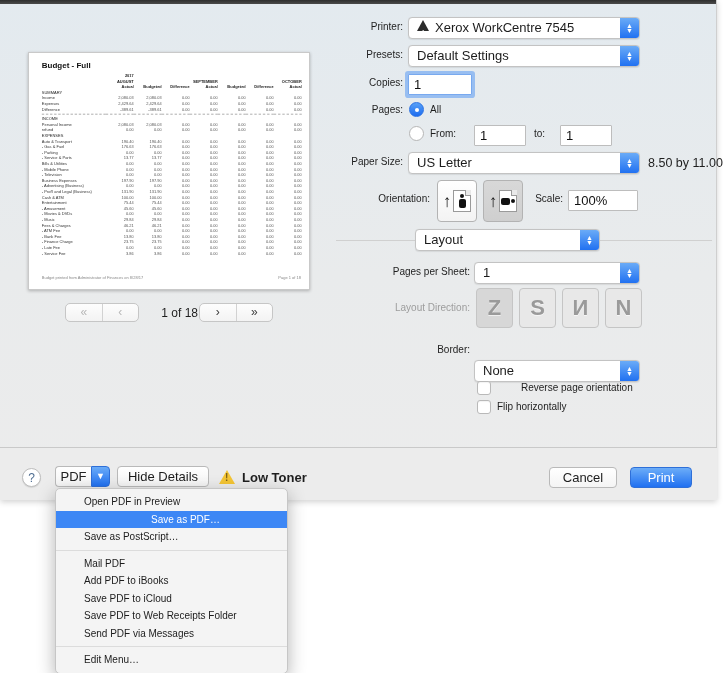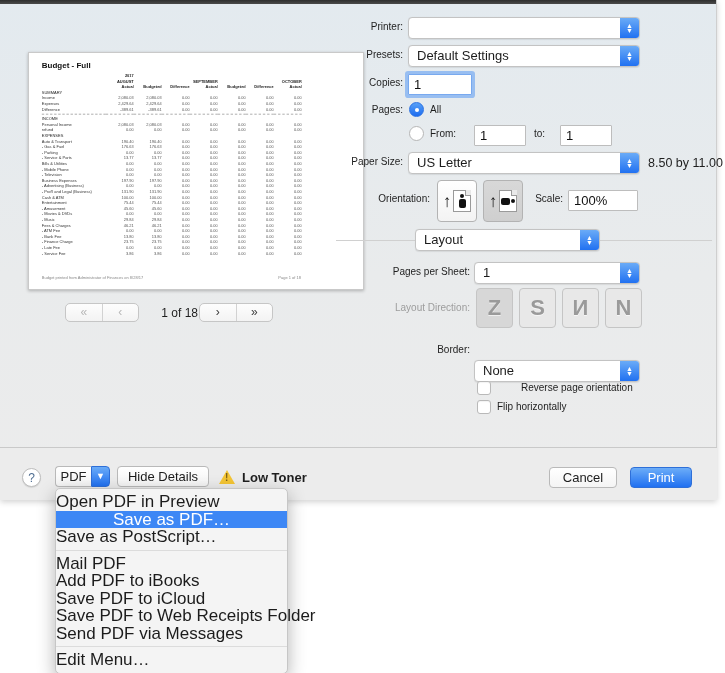--- a/index.html
+++ b/index.html
@@ -84,21 +84,21 @@
   
   .warn-tri { position:absolute; width:0; height:0; border-left:8px solid transparent;
               border-right:8px solid transparent; border-bottom:14px solid #f4c534; }
   .warn-tri::after { content:"!"; position:absolute; left:-2px; top:2px; font-size:10px; font-weight:bold; color:#7c611a; }
   .ptr-tri { position:relative; width:13px; height:12px; display:inline-block; margin-right:5px; }
   .ptr-tri .t { position:absolute; left:0; top:0; width:0; height:0; border-left:6.5px solid transparent;
               border-right:6.5px solid transparent; border-bottom:11px solid #2b2b2b; }
   .ptr-tri .e { position:absolute; left:5px; top:3px; font-size:7px; font-weight:bold; color:#fff; }
 
   
-  #preview-page { position:absolute; left:28px; top:52px; width:336px; height:238px; background:#fff;
+  #preview-page { position:absolute; left:28px; top:52px; width:282px; height:238px; background:#fff;
                   border:1px solid #c9c9c9; box-shadow:0 1px 3px rgba(0,0,0,.25); overflow:hidden; }
   #pv-inner { position:absolute; left:0; top:0; width:352px; height:297px; transform:scale(0.8);
               transform-origin:0 0; padding:10px 10px 0 16px; }
   #pv-title { font-size:10px; font-weight:bold; color:#111; margin-bottom:4px; }
   .pv-grid { display:grid; grid-template-columns:80px repeat(7,35px); align-items:end; }
   .pv-grid .c { font-size:5px; line-height:7px; color:#555; text-align:right; white-space:nowrap; overflow:hidden; }
   .pv-grid .c.lab { text-align:left; color:#333; }
   .pv-hdr .c { font-weight:bold; color:#222; }
   .pv-row { height:7px; }
   .pv-sec { color:#222 !important; }
@@ -112,21 +112,21 @@
   .pgroup .seg { flex:1; text-align:center; line-height:17px; font-size:12px; }
   .pgroup .seg:first-child { border-right:1px solid #d2d2d2; }
   .pg-dis { color:#b8b8b8; }
   .pg-en { color:#3d3d3d; }
   #page-count { position:absolute; font-size:12px; color:#1e1e1e; }
 
   
   #pdf-menu { position:absolute; left:55px; top:488px; width:233px; background:#f4f4f4;
               border:1px solid #c6c6c6; border-radius:5px;
               box-shadow:0 6px 18px rgba(0,0,0,.3); padding:4px 0; z-index:10; }
-  .menu-item { font-size:17px; line-height:17.5px; color:#1c1c1c; white-space:nowrap; }
+  .menu-item { font-size:10px; line-height:17.5px; padding-left:28px; color:#1c1c1c; white-space:nowrap; }
   .menu-item.hl { background:#3d87f5; color:#fff;text-align:center; }
   .menu-sep { height:2px; border-top:1px solid #dcdcdc; margin:4px 0 3px 0; }
 
   #bottom-smudge { position:absolute; left:183px; top:669px; width:50px; height:4px;
                    background:#8f8f8f; filter:blur(1px); opacity:.75; }
 </style>
 </head>
 <body>
 
 <div id="screen">
@@ -480,20 +480,21 @@
       <div class="seg pg-dis">‹</div>
     </div>
     <div id="page-count" style="left:142px; top:306px; width:56px; text-align:right;">1 of 18</div>
     <div class="pgroup" style="left:199px; top:303px;">
       <div class="seg pg-en">›</div>
       <div class="seg pg-en">»</div>
     </div>
 
     <div class="lbl" style="left:303px; top:21px; width:100px;">Printer:</div>
     <div class="dd" style="left:408px; top:17px; width:232px;">
+      <div class="val"><span class="ptr-tri"><span class="t"></span><span class="e">!</span></span><span>Xerox WorkCentre 7545</span></div>
       <div class="step">
           <span>▲</span>
           <span>▼</span>
         </div>
     </div>
 
     <div class="lbl" style="left:303px; top:49px; width:100px;">Presets:</div>
     <div class="dd" style="left:408px; top:45px; width:232px;">
       <div class="val">Default Settings</div>
       <div class="step">

